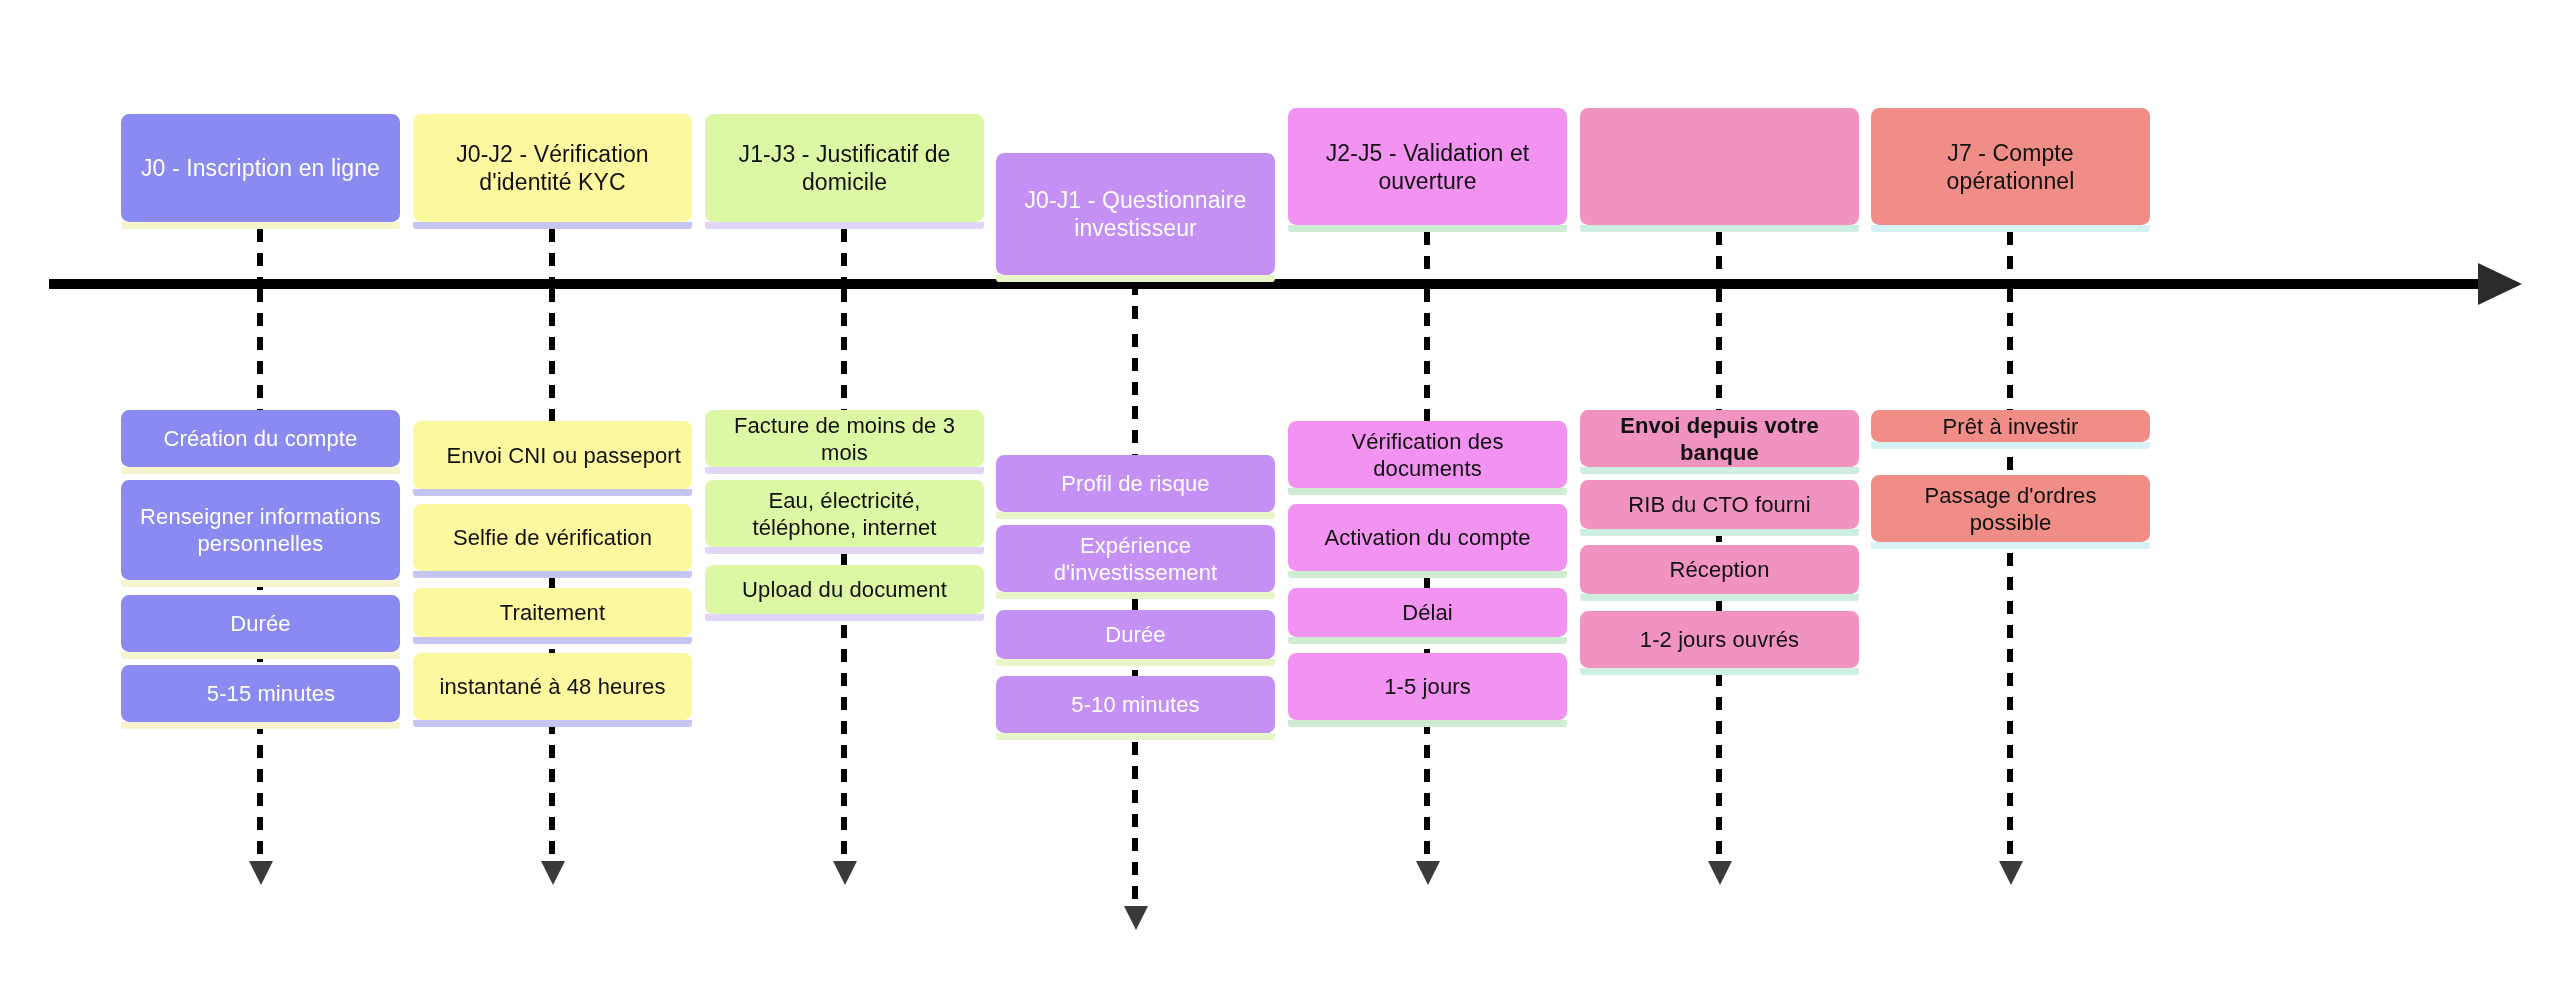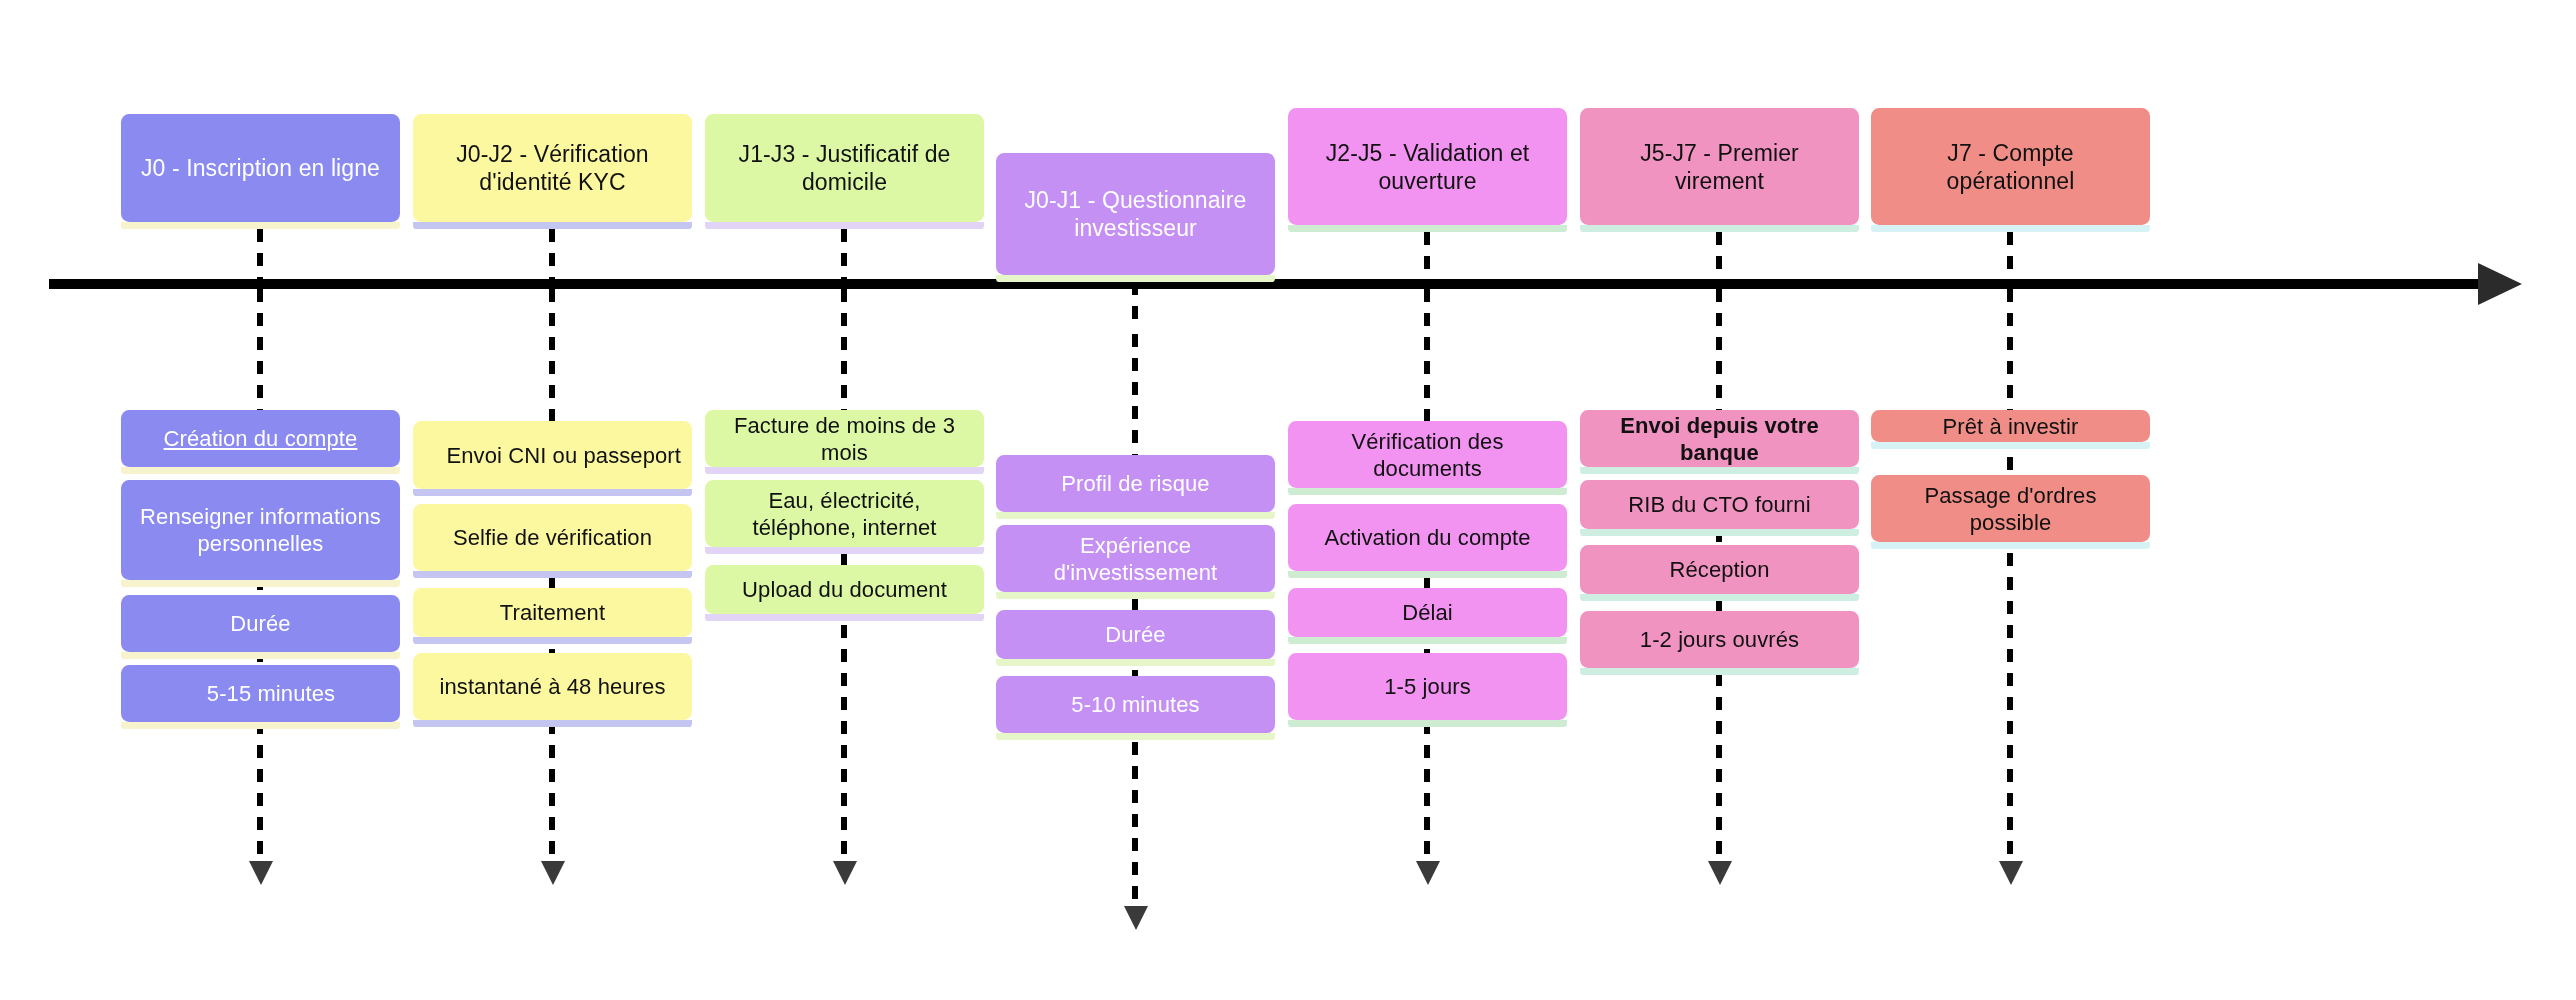--- a/index.html
+++ b/index.html
@@ -78,21 +78,21 @@
   <div class="axis-head"></div>
 
 <div class="col" style="left: 121px;">
       <div class="tick" style="left: 136px; top: 229px; height: 50px;"></div>
       <div class="tick" style="left: 136px; top: 289px; height: 572px;"></div>
       <div class="tick-head" style="left: 128px; top: 861px;"></div>
       <div class="period" style="top: 114px; height: 108px; background: rgb(138, 138, 240); color: rgb(255, 255, 255);">
         <span class="lbl">J0 - Inscription en ligne</span>
         <div class="shadow" style="background: rgb(247, 244, 205);"></div>
       </div>
-      <div class="event" style="top: 410px; height: 57px; background: rgb(138, 138, 240); color: rgb(255, 255, 255); text-decoration: underline;">
+      <div class="event" style="top: 410px; height: 57px; background: rgb(138, 138, 240); color: rgb(255, 255, 255);">
         <span class="lbl">Création du compte</span>
         <div class="shadow" style="background: rgb(247, 244, 205);"></div>
       </div>
       <div class="event" style="top: 480px; height: 100px; background: rgb(138, 138, 240); color: rgb(255, 255, 255);">
         <span class="lbl">Renseigner informations personnelles</span>
         <div class="shadow" style="background: rgb(247, 244, 205);"></div>
       </div>
       <div class="event" style="top: 595px; height: 57px; background: rgb(138, 138, 240); color: rgb(255, 255, 255);">
         <span class="lbl">Durée</span>
         <div class="shadow" style="background: rgb(247, 244, 205);"></div>
@@ -196,21 +196,20 @@
       <div class="event" style="top: 653px; height: 67px; background: rgb(242, 147, 242); color: rgb(17, 17, 17);">
         <span class="lbl">1-5 jours</span>
         <div class="shadow" style="background: rgb(205, 236, 210);"></div>
       </div>
     </div>
     <div class="col" style="left: 1580px;">
       <div class="tick" style="left: 136px; top: 232px; height: 47px;"></div>
       <div class="tick" style="left: 136px; top: 289px; height: 572px;"></div>
       <div class="tick-head" style="left: 128px; top: 861px;"></div>
       <div class="period" style="top: 108px; height: 117px; background: rgb(240, 147, 192); color: rgb(17, 17, 17);">
-        <span class="lbl">J5-J7 - Premier virement</span>
         <div class="shadow" style="background: rgb(205, 238, 224);"></div>
       </div>
       <div class="event" style="top: 410px; height: 57px; background: rgb(240, 147, 192); color: rgb(17, 17, 17); font-weight: bold;">
         <span class="lbl">Envoi depuis votre banque</span>
         <div class="shadow" style="background: rgb(205, 238, 224);"></div>
       </div>
       <div class="event" style="top: 480px; height: 49px; background: rgb(240, 147, 192); color: rgb(17, 17, 17);">
         <span class="lbl">RIB du CTO fourni</span>
         <div class="shadow" style="background: rgb(205, 238, 224);"></div>
       </div>

